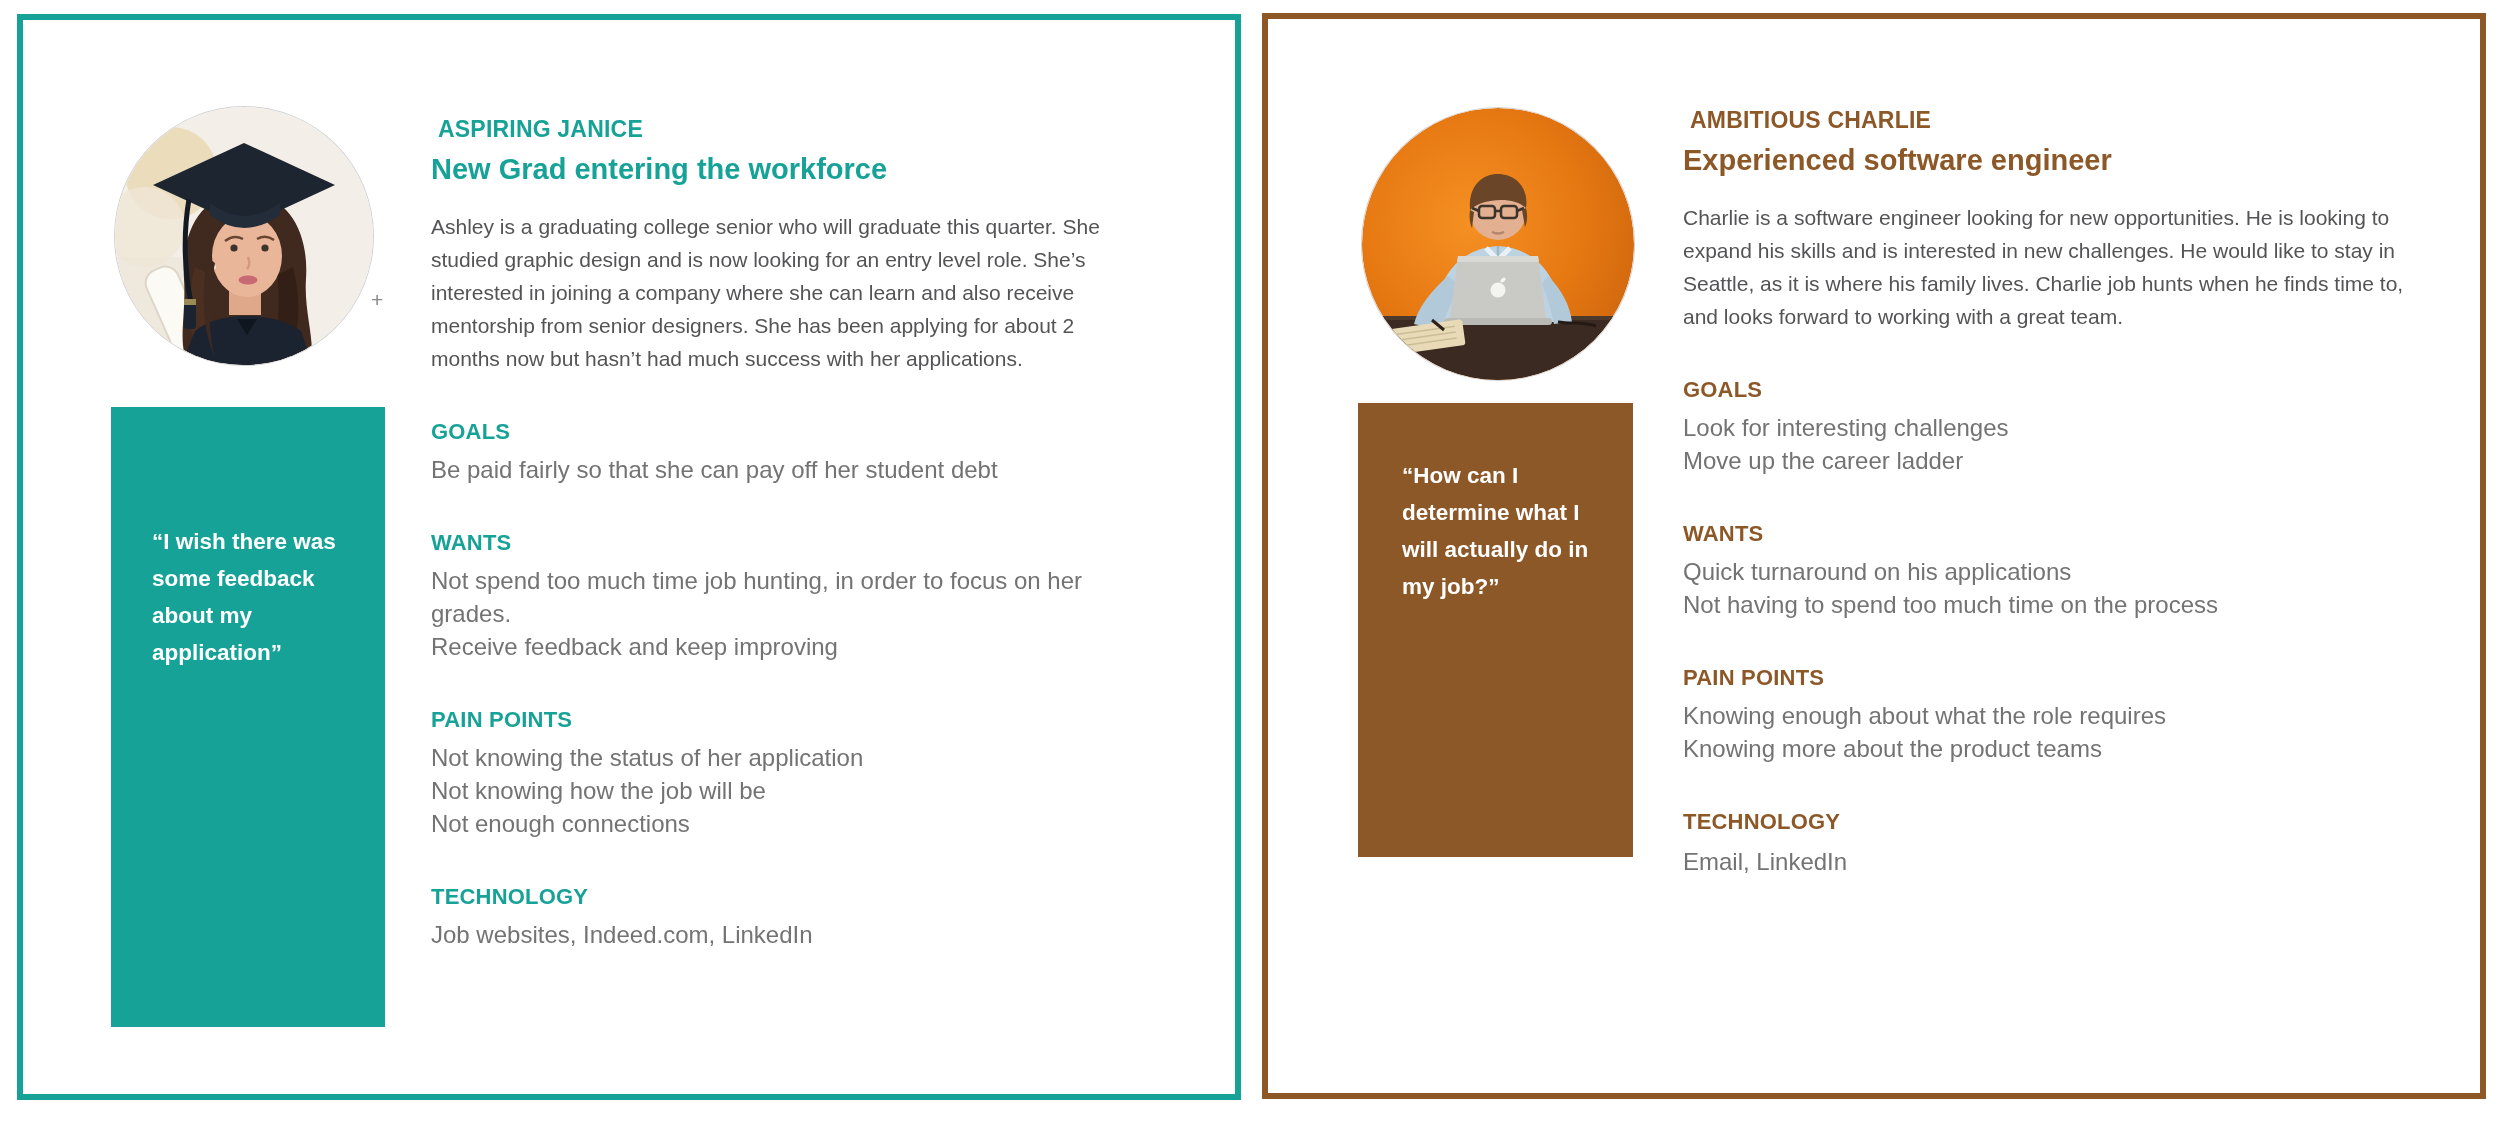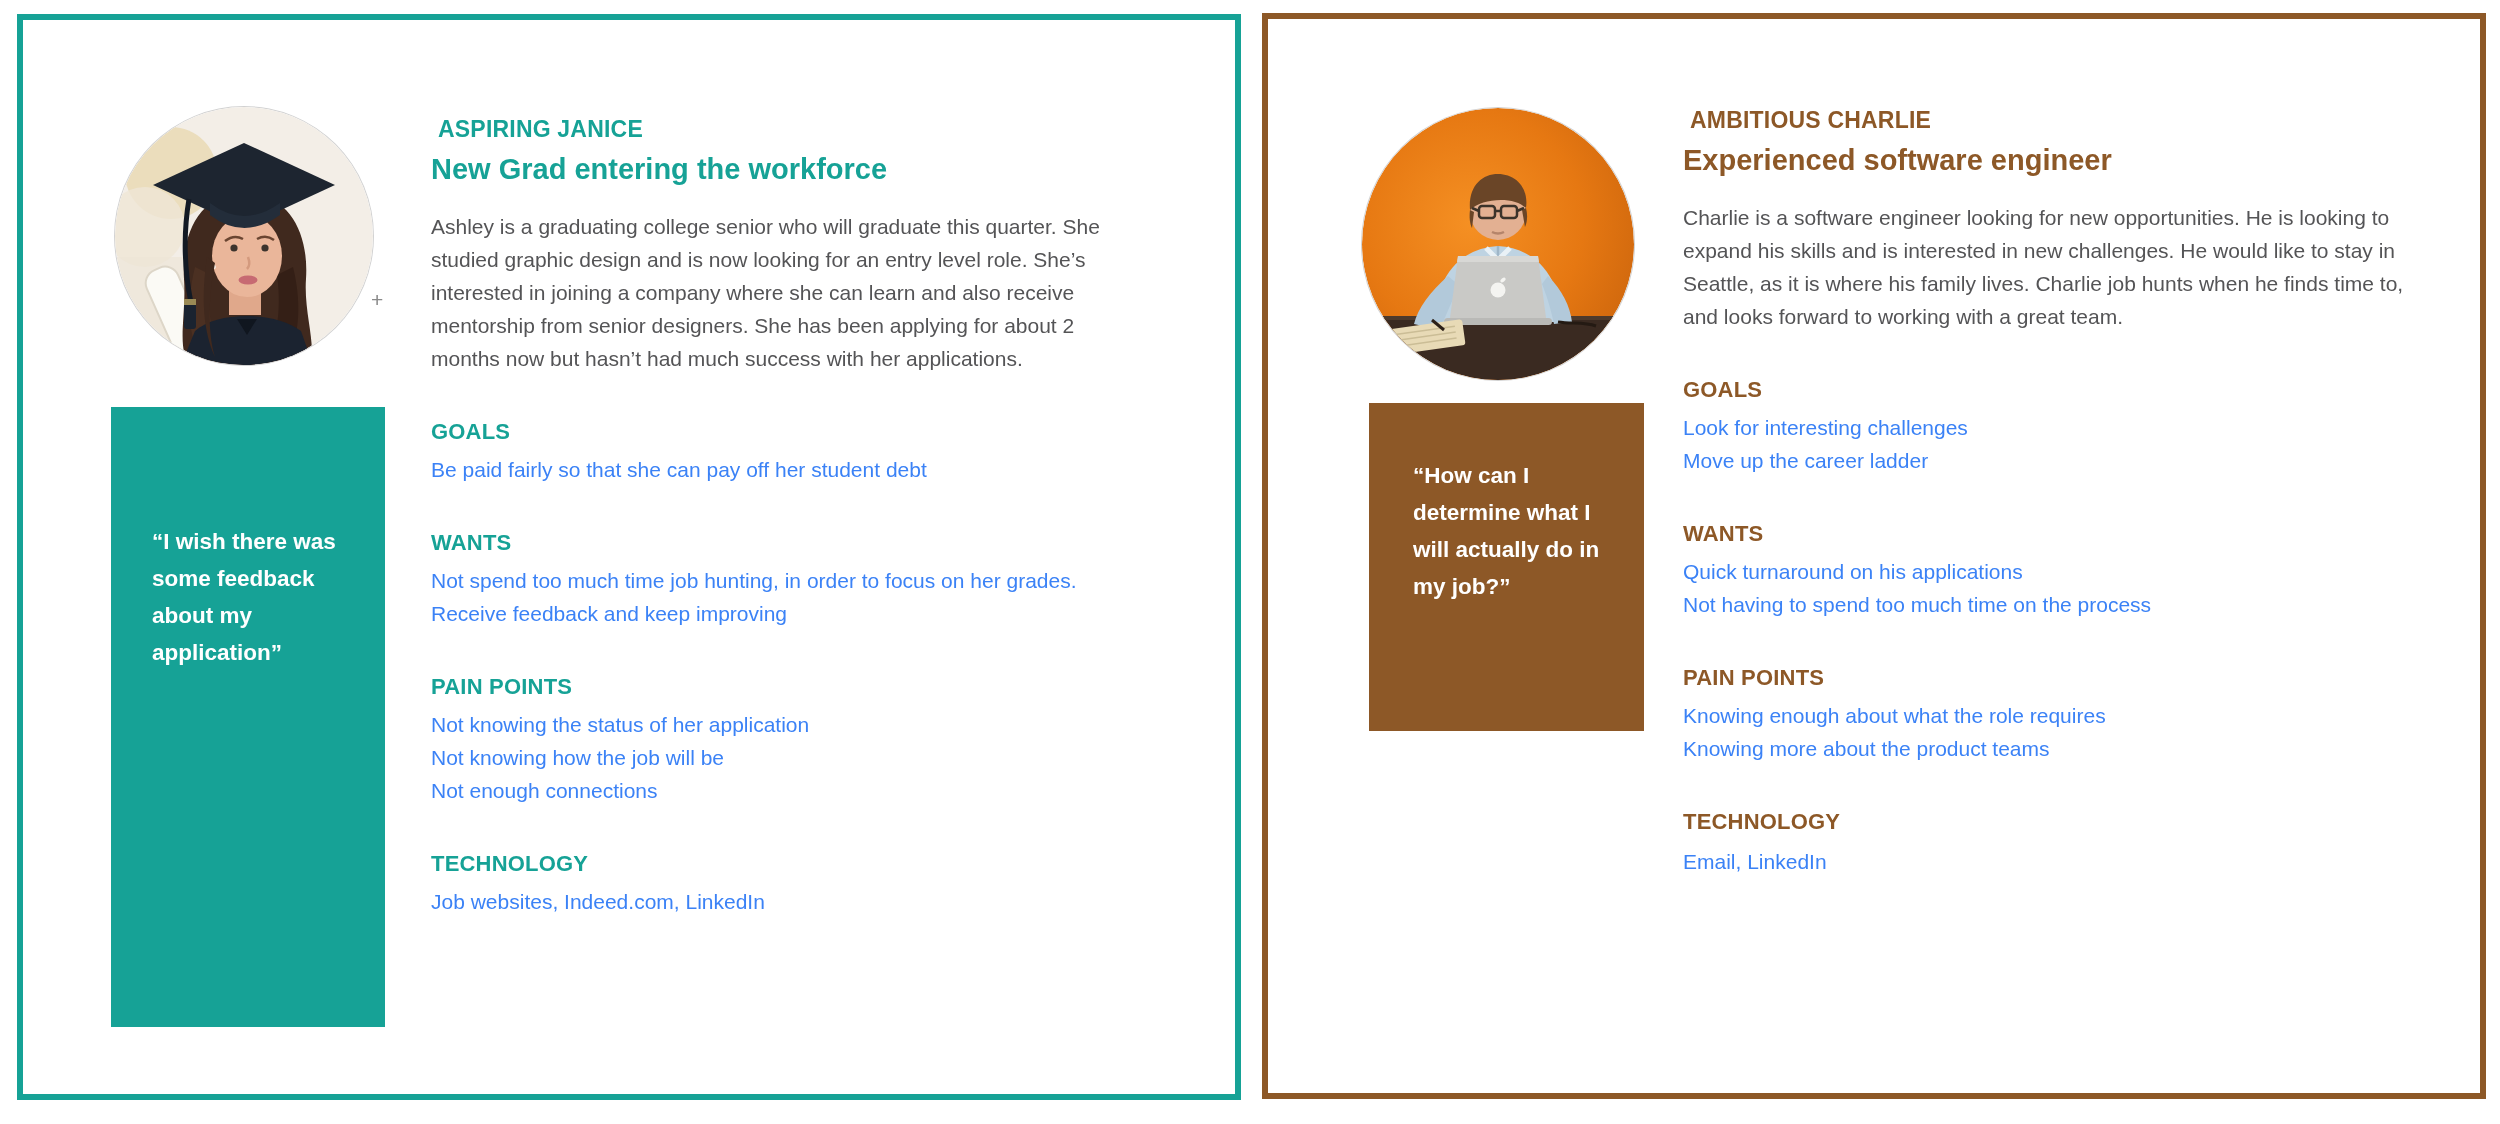--- a/index.html
+++ b/index.html
@@ -41,21 +41,21 @@
   .quote-box {
     position:absolute;
     background:var(--accent);
     box-sizing:border-box;
     color:#ffffff;
     font-weight:bold;
     font-size:22.5px;
     line-height:37px;
   }
   #card-janice  .quote-box { left:88px; top:387px; width:274px; height:620px; padding:116px 34px 0 41px; }
-  #card-charlie .quote-box { left:101px; top:384px; width:275px; height:328px; padding:54px  28px 0 44px; }
+  #card-charlie .quote-box { left:90px; top:384px; width:275px; height:454px; padding:54px  28px 0 44px; }
 
   .column {
     position:absolute;
     top:88px;
   }
   #card-janice  .column { left:408px; width:704px; }
   #card-charlie .column { left:415px; top:80px; width:742px; }
 
   .persona-name {
     font-size:23px;
@@ -81,23 +81,23 @@
   .section { margin-top:44px; }
   .section-title {
     font-size:22px;
     font-weight:bold;
     color:var(--accent);
     line-height:26px;
     letter-spacing:0.2px;
     margin:0 0 8px 0;
   }
   .section-item {
-    font-size:21px;
+    font-size:24px;
     line-height:33px;
-    color:#3b82f6;
+    color:#737373;
   }
 </style>
 </head>
 <body>
 
 <section class="card" id="card-janice" style="--accent: #16a296;">
 
   <div class="photo">
     <svg width="258" height="258" viewBox="0 0 258 258" xmlns="http://www.w3.org/2000/svg">
       <defs>

